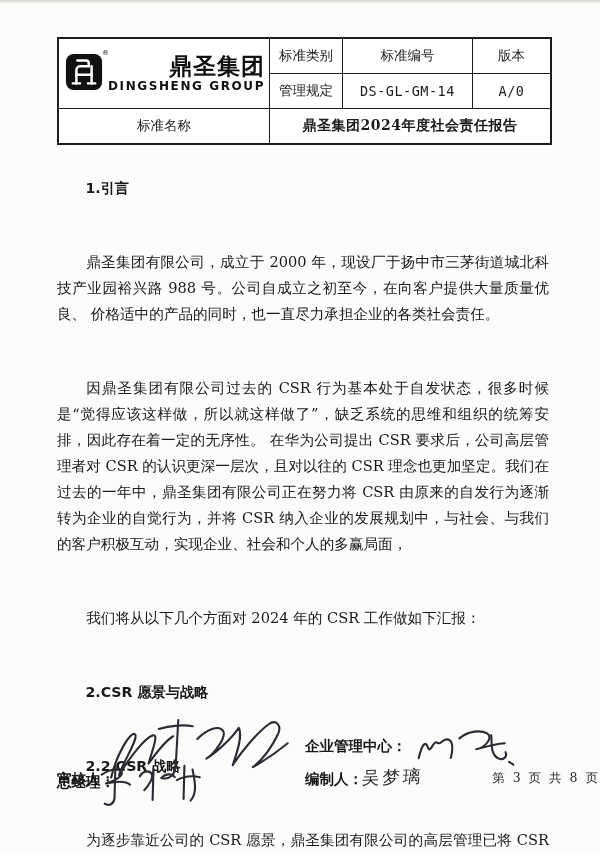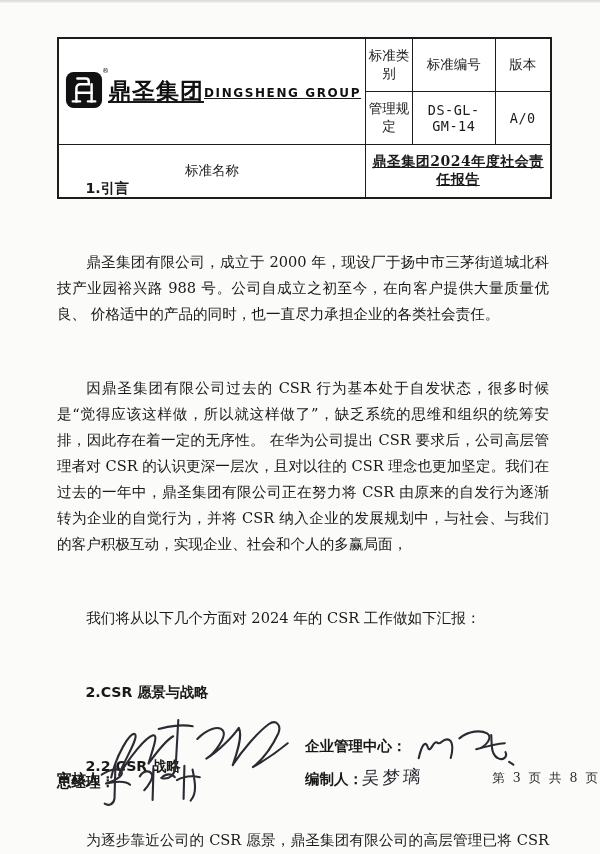--- a/index.html
+++ b/index.html
@@ -24,28 +24,28 @@
   }
   .doc-table td {
     border:1.5px solid #1c1c1c;
     text-align:center; vertical-align:middle;
     font-size:13.5px; height:27px; padding:8px 2px;
   }
   .doc-table td.logo-cell { width:165px; padding:2px 4px; }
   .doc-table td.c2 { width:86px; }
   .doc-table td.c3 { width:154px; }
   .doc-table td.c4 { width:90px; }
-  .doc-table td.std-name-value { font-weight:bold; font-size:14px; letter-spacing:.5px;text-decoration:underline; }
+  .doc-table td.std-name-value { font-weight:bold; font-size:14px; letter-spacing:.5px; }
   .code-text { font-family:"DejaVu Sans Mono","Liberation Mono",monospace; font-size:13px; letter-spacing:.5px; }
 
   .logo-wrap { display:flex; align-items:center; gap:5px; justify-content:flex-start; padding-left:2px; }
   .logo-mark { flex:0 0 auto; position:relative; }
   .logo-reg { position:absolute; top:-4px; right:-6px; font-size:7px; color:#222;
               font-family:"DejaVu Sans",sans-serif; }
-  .logo-textcol { display:flex; flex-direction:row; align-items:center; line-height:1;text-decoration:underline; }
+  .logo-textcol { display:flex; flex-direction:column; align-items:flex-end; line-height:1; }
   .logo-cn { font-size:23px; font-weight:bold; font-family:"DejaVu Sans","Liberation Sans",sans-serif;
              letter-spacing:1px; color:#111; white-space:nowrap; }
   .logo-en { font-size:12px; font-weight:bold; letter-spacing:1.6px; color:#111;
              font-family:"DejaVu Sans","Liberation Sans",sans-serif; margin-top:2px; white-space:nowrap; }
 
   
   .body-text {
     position:absolute; top:127px; left:57px; width:492px;
   }
   .body-text p {

